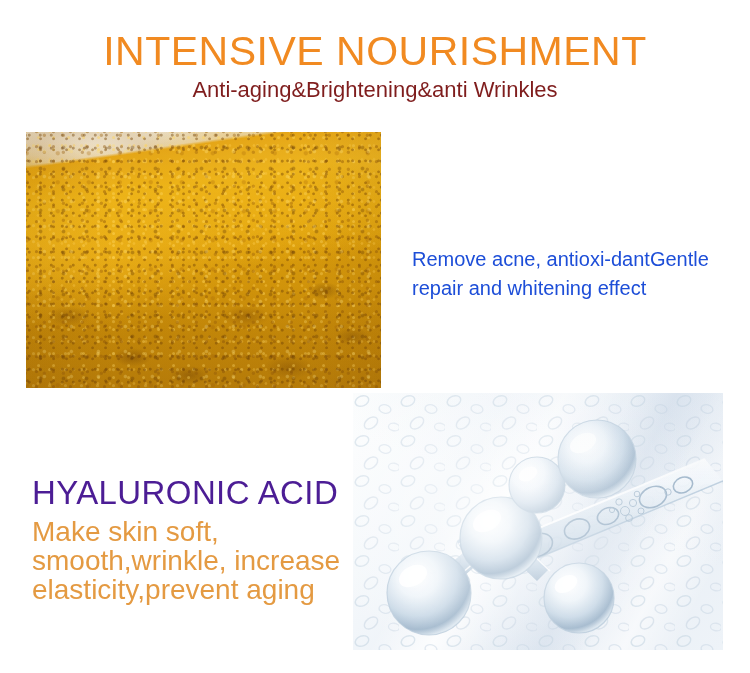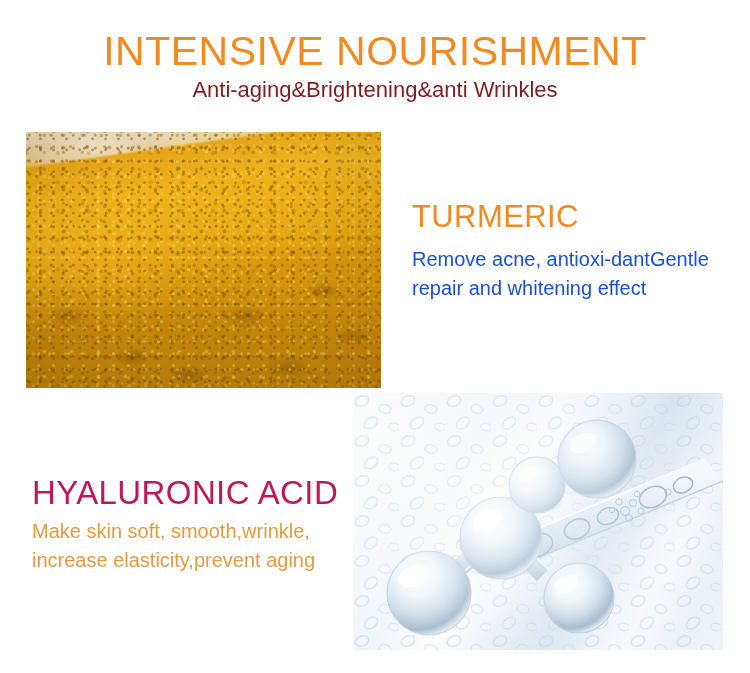--- a/index.html
+++ b/index.html
@@ -165,30 +165,30 @@
   }
   .mp-svg { position: absolute; inset: 0; width: 100%; height: 100%; }
 
   
   .hyaluronic-title {
     position: absolute;
     left: 32px;
     top: 474px;
     font-size: 33px;
     line-height: 38px;
-    color: #be185d;
+    color: #4c1d95;
     letter-spacing: 0.4px;
     white-space: nowrap;
   }
   .hyaluronic-body {
     position: absolute;
     left: 32px;
     top: 517px;
     width: 320px;
-    font-size: 20px;
+    font-size: 28px;
     line-height: 29px;
     color: #E49A42;
   }
 </style>
 </head>
 <body>
 
 <div id="page">
 
   <div class="headline">INTENSIVE NOURISHMENT</div>
@@ -196,21 +196,20 @@
 
   <div class="photo-turmeric">
     <div class="tp-layer tp-bg"></div>
     <div class="tp-layer tp-mound"></div>
     <div class="tp-layer tp-clumps"></div>
     <div class="tp-layer tp-grain"></div>
     <div class="tp-layer tp-grain2"></div>
     <div class="tp-layer tp-vignette"></div>
   </div>
 
-  <div class="turmeric-title">TURMERIC</div>
   <div class="turmeric-body">Remove acne, antioxi-dantGentle repair and whitening effect</div>
 
   <div class="photo-molecule">
     <div class="mp-layer mp-bg"></div>
     <div class="mp-layer mp-streaks"></div>
 
     <svg class="mp-svg" viewBox="0 0 370 257" preserveAspectRatio="none">
       <defs>
         <radialGradient id="sphereBig" cx="36%" cy="30%" r="72%">
           <stop offset="0%" stop-color="#ffffff"></stop>

